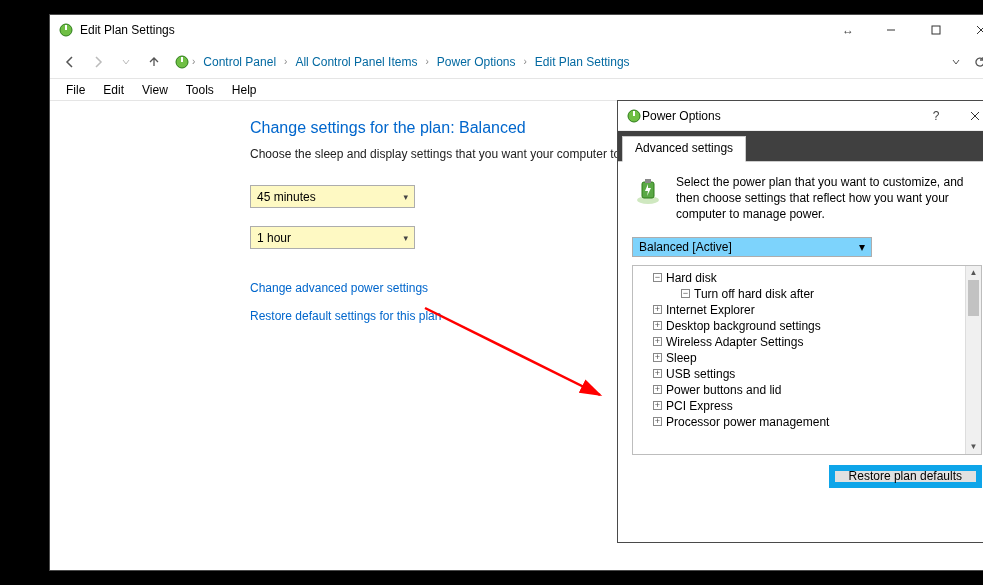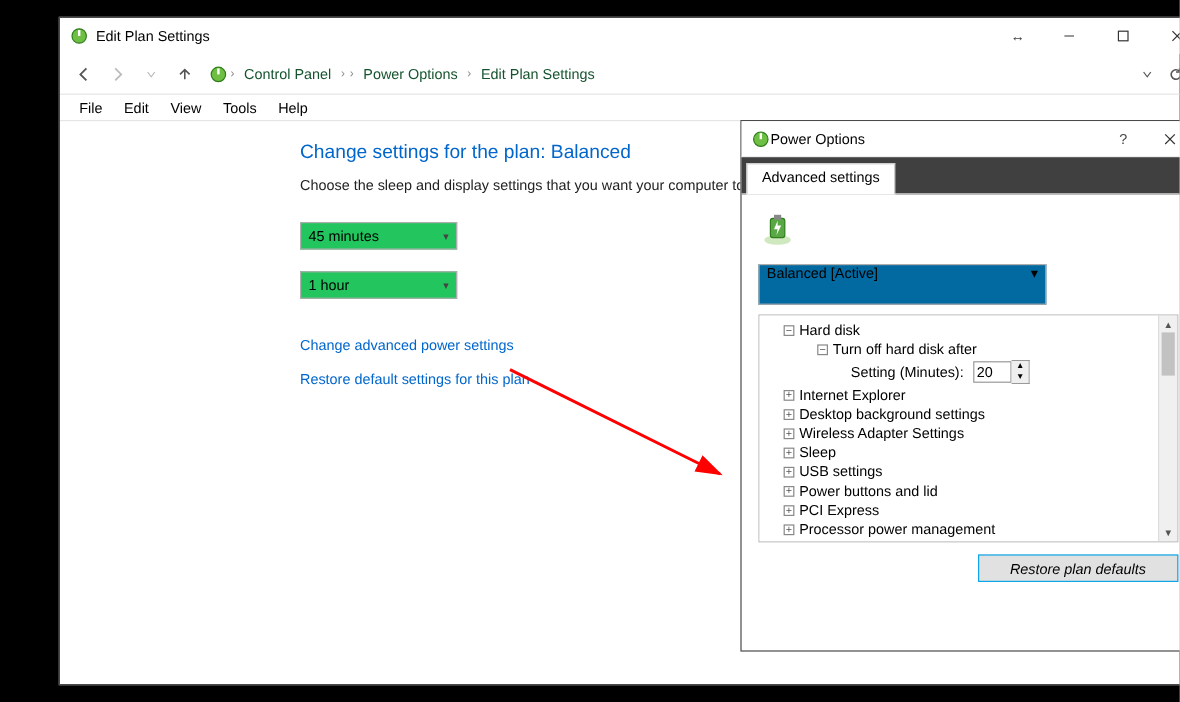--- a/index.html
+++ b/index.html
@@ -12,64 +12,64 @@
   .main-window { left:14px; top:14px; width:955px; height:557px; }
   .titlebar { height:30px; display:flex; align-items:center; padding:0 0 0 8px; background:#fff; }
   .titlebar .icon { width:16px; height:16px; margin-right:6px; }
   .titlebar .title { flex:1; color:#000; }
   .win-controls { display:flex; height:100%; }
   .win-btn { width:45px; display:flex; align-items:center; justify-content:center; color:#444; }
   .addressbar { height:34px; display:flex; align-items:center; padding:0 8px; border-bottom:1px solid #e5e5e5; gap:4px;}
   .nav-arrow { width:24px; height:24px; display:flex; align-items:center; justify-content:center; color:#555; }
   .nav-arrow.disabled { color:#bbb; }
   .breadcrumbs { flex:1; display:flex; align-items:center; gap:0; padding-left:4px;}
-  .crumb { padding:0 6px; height:22px; display:flex; align-items:center; color:#14532d; }
+  .crumb { padding:0 6px; height:22px; display:flex; align-items:center; color:#0369a1; }
   .crumb-sep { color:#888; font-size:10px; padding:0 2px;}
   .refresh-group { display:flex; align-items:center; gap:4px; border:1px solid transparent; padding:0 4px;}
   .dd-btn, .refresh-btn { width:20px; height:22px; display:flex; align-items:center; justify-content:center; color:#555;}
   .searchbox { width:210px; height:24px; border:1px solid #ccc; display:flex; align-items:center; padding:0 6px; color:#777; margin-left:8px;}
   .searchbox span.mag { margin-left:auto; color:#555; }
   .menubar { height:22px; display:flex; align-items:center; padding:0 8px; gap:2px; border-bottom:1px solid #e5e5e5;}
   .menu-item { padding:2px 8px; }
   .content { position:relative; padding:18px 0 0 200px; }
   .heading { color:#0066cc; font-size:16px; margin-bottom:10px;}
   .subtext { color:#222; margin-bottom:24px; }
   .row { display:flex; align-items:center; margin-bottom:18px; gap:12px;}
   .row .lbl { width:165px; display:flex; align-items:center; gap:8px;}
   .mini-icon { width:16px; height:16px; display:flex; align-items:center; justify-content:center;}
-  .combo { width:131px; height:23px; border:1px solid #adadad; background:#22c55e; display:flex; align-items:center; padding:0 6px; justify-content:space-between;}
+  .combo { width:165px; height:23px; border:1px solid #adadad; background:#fef9c3; display:flex; align-items:center; padding:0 6px; justify-content:space-between;}
   .combo .arrow { font-size:9px; color:#444;}
   .linklike { color:#0066cc; margin-bottom:14px; display:block; cursor:pointer;}
 
   
   .dialog-window { left:582px; top:100px; width:380px; height:443px; }
   .dialog-titlebar { height:30px; display:flex; align-items:center; padding:0 0 0 8px; background:#fff; border-bottom:1px solid #eee;}
   .dialog-title { flex:1; }
   .tabstrip { display:flex; padding:4px 4px 0 4px; border-bottom:1px solid #ccc; background:#404040;}
   .tab { padding:4px 12px 6px 12px; border:1px solid #ccc; border-bottom:1px solid #fff; background:#fff; position:relative; top:1px;}
   .dialog-body { padding:12px 14px 8px 14px; }
   .dialog-top { display:flex; gap:12px; margin-bottom:14px;}
   .dialog-top .desc { flex:1; color:#000; line-height:1.35;}
-  .plan-combo { width:240px; height:34px; border:1px solid #adadad; background:#0369a1; display:flex; align-items:flex-start; padding:0 6px; justify-content:space-between; margin-bottom:8px;}
+  .plan-combo { width:240px; height:20px; border:1px solid #adadad; background:#7dd3fc; display:flex; align-items:center; padding:0 6px; justify-content:space-between; margin-bottom:8px;}
   .tree-holder { border:1px solid #bdbdbd; height:190px; position:relative; }
   .tree { position:absolute; top:0; left:0; right:16px; bottom:0; padding:4px 2px 2px 6px; overflow:hidden; background:#fff;}
   .scrollbar { position:absolute; top:0; right:0; bottom:0; width:16px; background:#f0f0f0; border-left:1px solid #ddd;}
   .scroll-thumb { position:absolute; top:14px; left:2px; right:2px; height:36px; background:#c2c2c2;}
   .scroll-arrow { position:absolute; left:0; right:0; height:14px; display:flex; align-items:center; justify-content:center; font-size:8px; color:#555;}
   .tree-item { display:flex; align-items:center; gap:4px; padding:1px 0; white-space:nowrap;}
   .box { width:9px; height:9px; border:1px solid #888; display:flex; align-items:center; justify-content:center; font-size:9px; line-height:1; color:#555; flex-shrink:0;}
   .indent-1 { padding-left:14px;}
   .indent-2 { padding-left:42px;}
   .indent-3 { padding-left:70px;}
   .spinner { display:inline-flex; align-items:center; margin-left:4px;}
   .spinner input { width:32px; height:18px; border:1px solid #999; padding:0 2px; font-size:12px;}
   .spin-btns { display:flex; flex-direction:column; border:1px solid #999; border-left:none;}
   .spin-btns div { width:14px; height:9px; font-size:7px; display:flex; align-items:center; justify-content:center; background:#efefef;}
   .dialog-footer-inner { display:flex; justify-content:flex-end; padding:10px 0 0 0;}
-  .btn { min-width:74px; height:23px; border:1px solid #0ea5e9; background:#e1e1e1; display:flex; align-items:center; justify-content:center; padding:0 26px; margin-left:6px;font-style:italic;}
+  .btn { min-width:74px; height:23px; border:6px solid #0ea5e9; background:#e1e1e1; display:flex; align-items:center; justify-content:center; padding:0 14px; margin-left:6px;}
   .btn.wide { min-width:140px; }
   .btn.disabled { color:#888; }
   .dialog-buttons { display:flex; justify-content:flex-end; padding:8px 14px 12px 0;}
   svg { display:block; }
 
   
   .arrow-annot { position:absolute; pointer-events:none; }
 
   .cp-icon { width:16px; height:16px; }
 </style>
@@ -132,20 +132,21 @@
       <div class="breadcrumbs">
         <span class="cp-icon">
           <svg viewBox="0 0 16 16" width="16" height="16">
               <circle cx="8" cy="8" r="6" fill="#6fbf44" stroke="#2e7d1a"></circle>
               <rect x="7" y="3" width="2" height="5" fill="#fff"></rect>
             </svg>
         </span>
         <span class="crumb-sep">›</span>
         <span class="crumb">Control Panel</span>
         <span class="crumb-sep">›</span>
+        <span class="crumb">All Control Panel Items</span>
         <span class="crumb-sep">›</span>
         <span class="crumb">Power Options</span>
         <span class="crumb-sep">›</span>
         <span class="crumb">Edit Plan Settings</span>
       </div>
       <div class="refresh-group">
         <div class="dd-btn">
             <svg width="8" height="8">
               <path d="M1 2 L4 6 L7 2" fill="none" stroke="#555"></path>
             </svg>
@@ -225,47 +226,38 @@
     <div class="dialog-body">
       <div class="dialog-top">
         <span>
           <svg width="32" height="32" viewBox="0 0 32 32">
               <ellipse cx="16" cy="26" rx="11" ry="4" fill="#cfe8c0"></ellipse>
               <rect x="10" y="8" width="12" height="16" rx="2" fill="#5aa845" stroke="#2e7d1a"></rect>
               <rect x="13" y="5" width="6" height="4" fill="#888"></rect>
               <path d="M16 10l-3 7h3l-1 5 4-8h-3z" fill="#fff"></path>
             </svg>
         </span>
+        <div class="desc">Select the power plan that you want to customize, and then choose settings that reflect how you want your computer to manage power.</div>
       </div>
 
       <div class="plan-combo">
         <span>Balanced [Active]</span>
         <span class="arrow">▾</span>
       </div>
 
       <div class="tree-holder">
         <div class="tree">
           <div class="tree-item indent-1">
               <span class="box">−</span>
               <span>Hard disk</span>
             </div>
           <div class="tree-item indent-2">
               <span class="box">−</span>
               <span>Turn off hard disk after</span>
             </div>
-          <div class="tree-item indent-3">
-            <span>Setting (Minutes):</span>
-            <span class="spinner">
-              <input value="20" style="">
-              <span class="spin-btns">
-                <div>▲</div>
-                <div>▼</div>
-              </span>
-            </span>
-          </div>
           <div class="tree-item indent-1">
               <span class="box">+</span>
               <span>Internet Explorer</span>
             </div>
           <div class="tree-item indent-1">
               <span class="box">+</span>
               <span>Desktop background settings</span>
             </div>
           <div class="tree-item indent-1">
               <span class="box">+</span>

